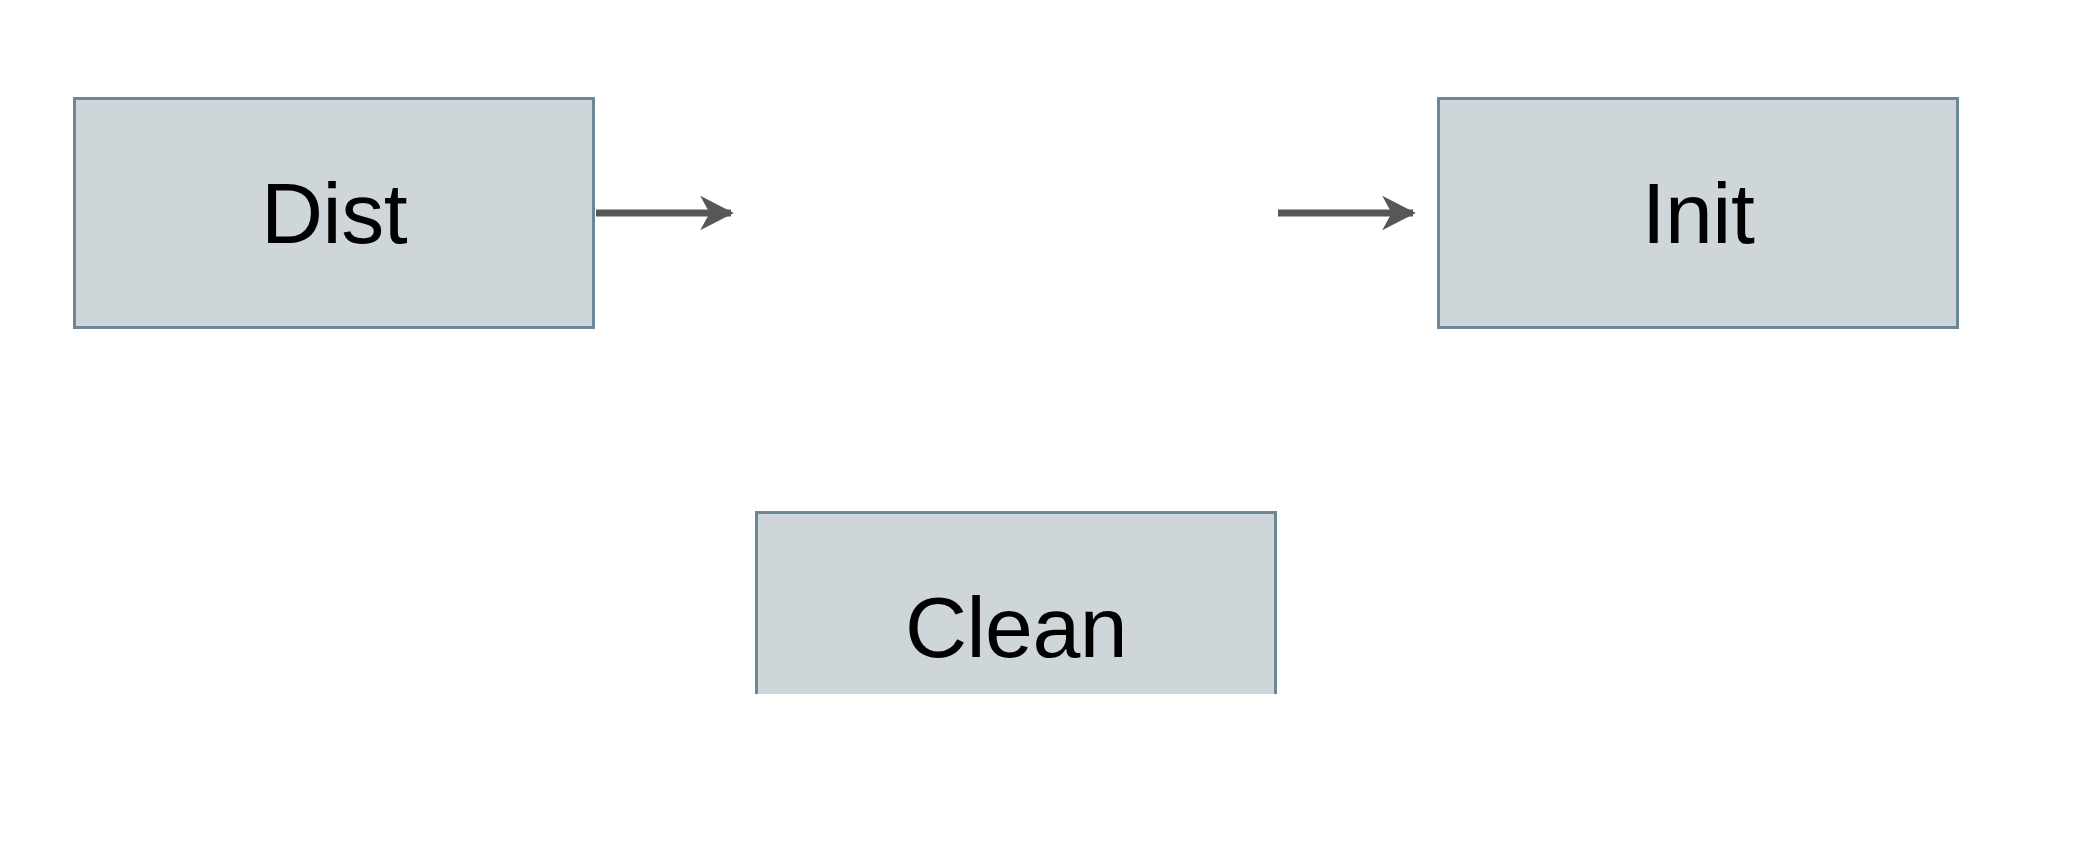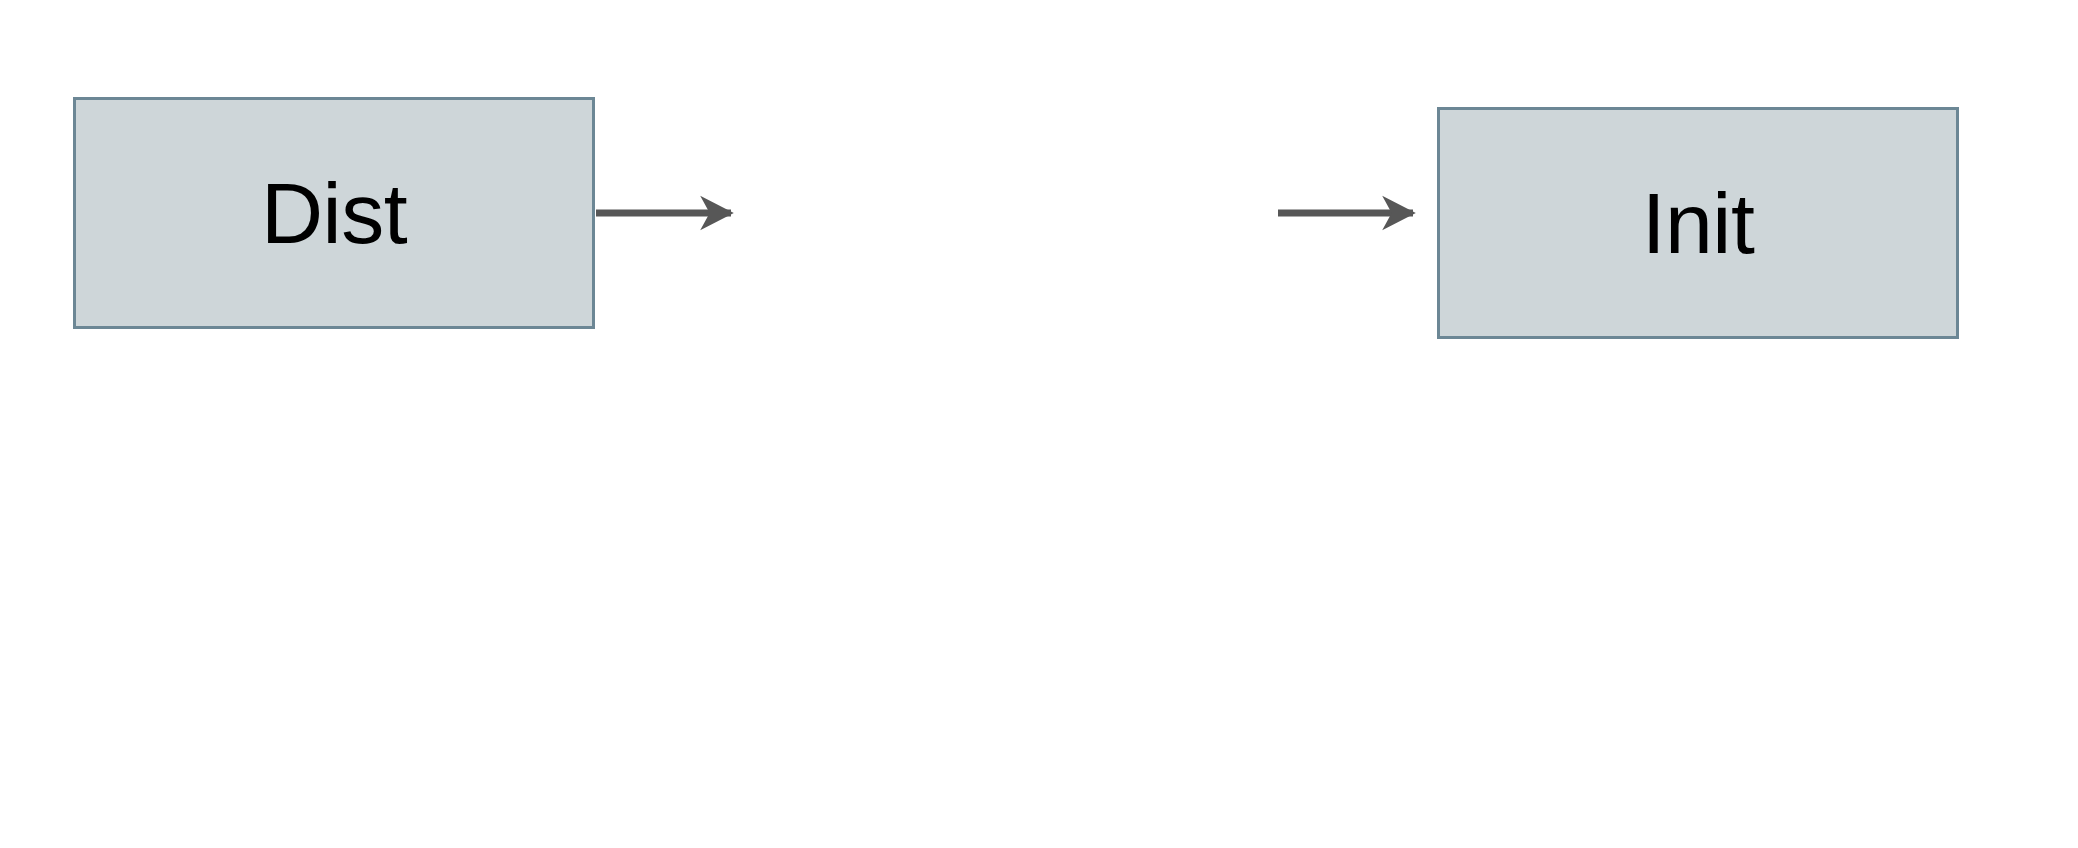--- a/index.html
+++ b/index.html
@@ -63,18 +63,21 @@
     <g>
       <line x1="1278" y1="213" x2="1413" y2="213" stroke="#575757" stroke-width="7" marker-end="url(#arrowhead)"></line>
     </g>
   </svg>
 
   <div class="node" style="left:73px; top:97px; width:522px; height:232px;">
     <span class="node-label">Dist</span>
   </div>
 
 
-  <div class="node" style="left:1437px; top:97px; width:522px; height:232px;margin-top:10px;">
+  <div class="node" style="left:1437px; top:97px; width:522px; height:232px;">
     <span class="node-label">Init</span>
   </div>
 
+  <div class="node" style="left:755px; top:511px; width:522px; height:232px;">
+    <span class="node-label">Clean</span>
+  </div>
 
 </div>
 
 </body></html>

